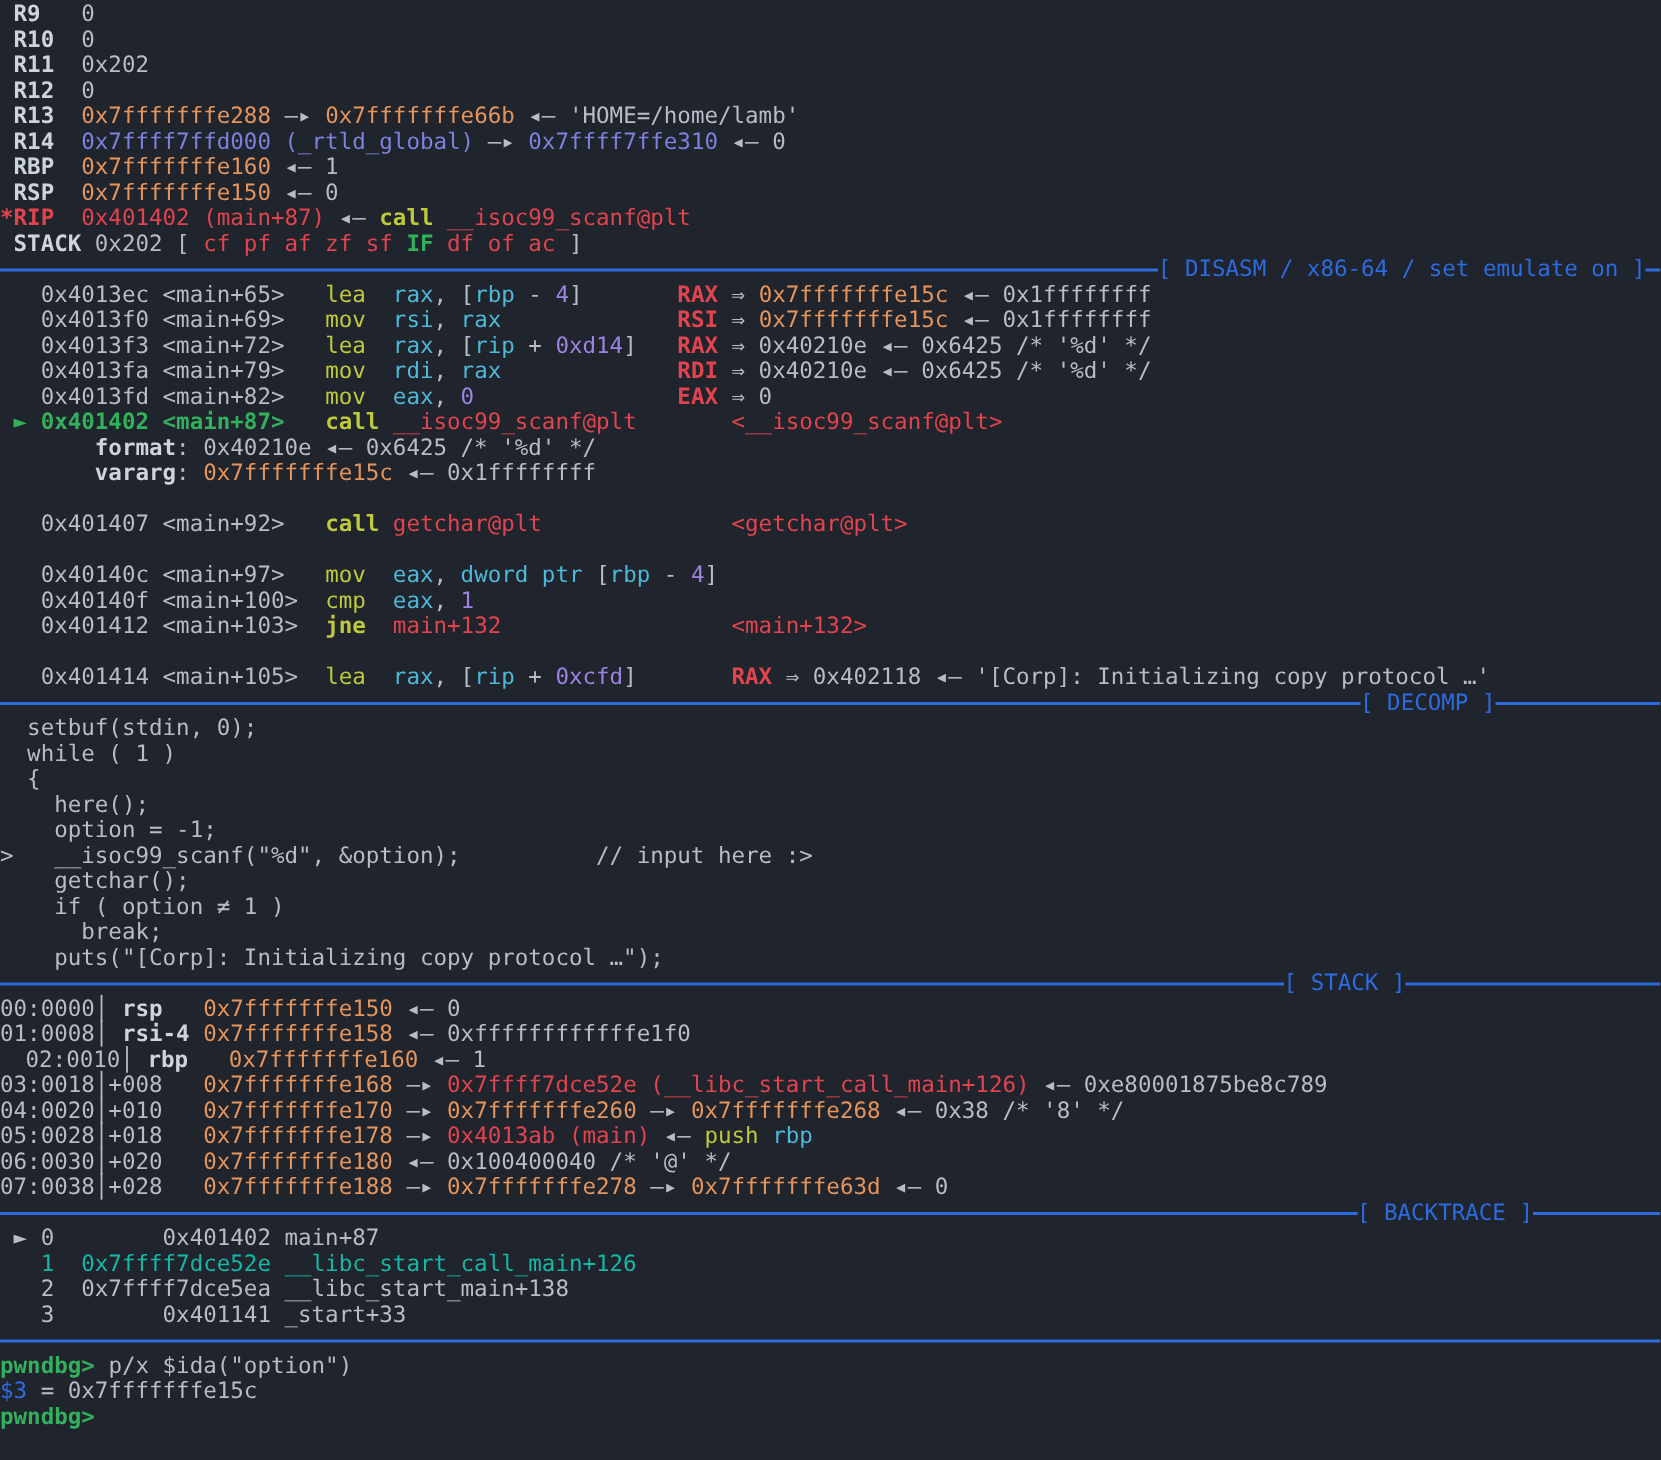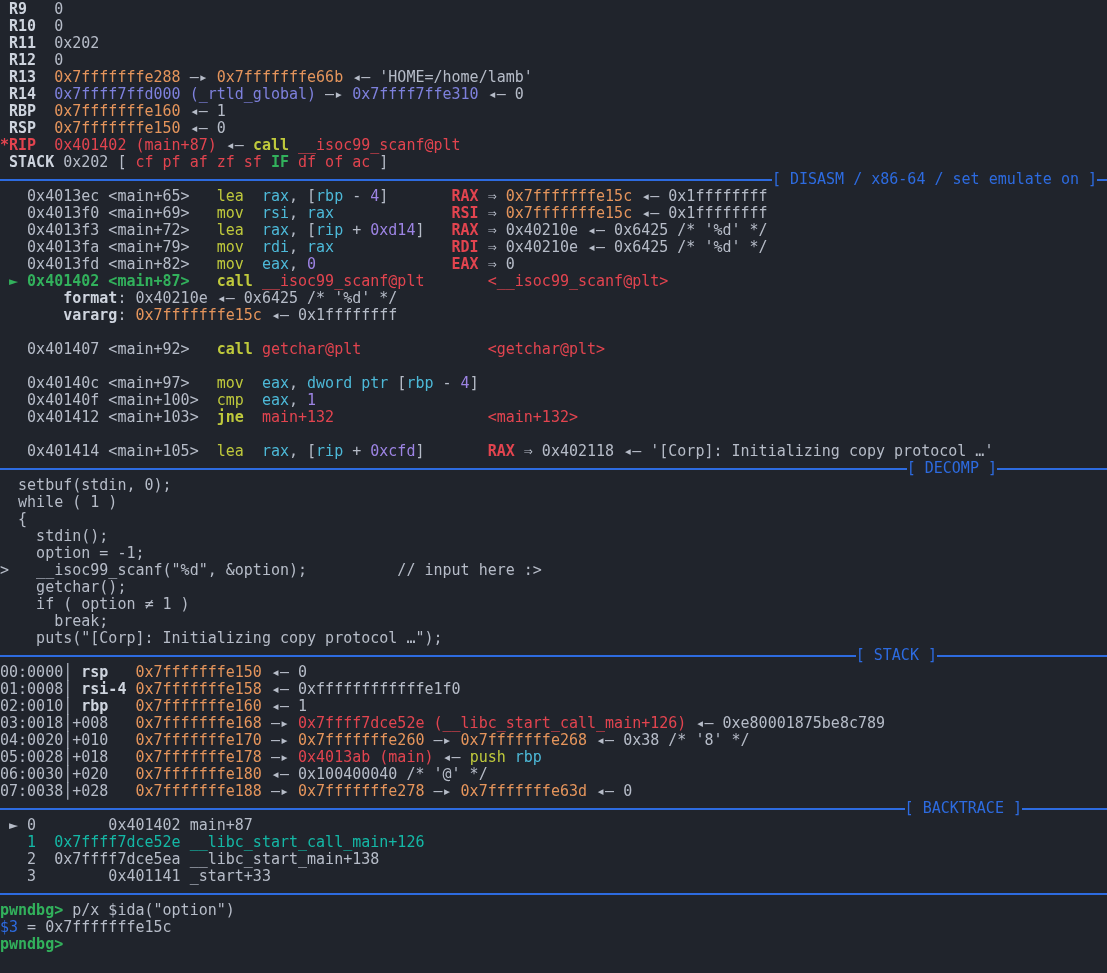--- a/index.html
+++ b/index.html
@@ -60,37 +60,37 @@
     </div>
     <div>
       <div class="hdr">
         <span class="rule lrule"></span>
         <span class="hdr-title" style="color: rgb(45, 107, 224);">[ DECOMP ]</span>
         <span class="rule rrule" style="width: 110px;"></span>
       </div>
       <div class="line"><span style="color: rgb(182, 188, 200);">  setbuf(stdin, 0);</span></div>
       <div class="line"><span style="color: rgb(182, 188, 200);">  while ( 1 )</span></div>
       <div class="line"><span style="color: rgb(182, 188, 200);">  {</span></div>
-      <div class="line"><span style="color: rgb(182, 188, 200);">    stdin();</span></div>
+      <div class="line"><span style="color: rgb(182, 188, 200);">    here();</span></div>
       <div class="line"><span style="color: rgb(182, 188, 200);">    option = -1;</span></div>
       <div class="line"><span style="color: rgb(182, 188, 200);">&gt;   __isoc99_scanf("%d", &amp;option);          // input here :&gt;</span></div>
       <div class="line"><span style="color: rgb(182, 188, 200);">    getchar();</span></div>
       <div class="line"><span style="color: rgb(182, 188, 200);">    if ( option ≠ 1 )</span></div>
       <div class="line"><span style="color: rgb(182, 188, 200);">      break;</span></div>
       <div class="line"><span style="color: rgb(182, 188, 200);">    puts("[Corp]: Initializing copy protocol …");</span></div>
     </div>
     <div>
       <div class="hdr">
         <span class="rule lrule"></span>
         <span class="hdr-title" style="color: rgb(45, 107, 224);">[ STACK ]</span>
         <span class="rule rrule" style="width: 170px;"></span>
       </div>
       <div class="line"><span style="color: rgb(182, 188, 200);">00:0000│ </span><span class="b" style="color: rgb(206, 212, 222);">rsp</span><span style="color: rgb(182, 188, 200);">   </span><span style="color: rgb(229, 149, 92);">0x7fffffffe150</span><span style="color: rgb(182, 188, 200);"> ◂— 0</span></div>
       <div class="line"><span style="color: rgb(182, 188, 200);">01:0008│ </span><span class="b" style="color: rgb(206, 212, 222);">rsi-4</span><span style="color: rgb(182, 188, 200);"> </span><span style="color: rgb(229, 149, 92);">0x7fffffffe158</span><span style="color: rgb(182, 188, 200);"> ◂— 0xffffffffffffe1f0</span></div>
-      <div class="line"><span style="color: rgb(182, 188, 200);">02:0010│ </span><span class="b" style="color: rgb(206, 212, 222);">rbp</span><span style="color: rgb(182, 188, 200);">   </span><span style="color: rgb(229, 149, 92);">0x7fffffffe160</span><span style="color: rgb(182, 188, 200);"> ◂— 1</span></div>
+      <div class="line"><span style="color: rgb(182, 188, 200); padding-left: 17px;">02:0010│ </span><span class="b" style="color: rgb(206, 212, 222);">rbp</span><span style="color: rgb(182, 188, 200);">   </span><span style="color: rgb(229, 149, 92);">0x7fffffffe160</span><span style="color: rgb(182, 188, 200);"> ◂— 1</span></div>
       <div class="line"><span style="color: rgb(182, 188, 200);">03:0018│+008   </span><span style="color: rgb(229, 149, 92);">0x7fffffffe168</span><span style="color: rgb(182, 188, 200);"> —▸ </span><span style="color: rgb(226, 68, 79);">0x7ffff7dce52e (__libc_start_call_main+126)</span><span style="color: rgb(182, 188, 200);"> ◂— 0xe80001875be8c789</span></div>
       <div class="line"><span style="color: rgb(182, 188, 200);">04:0020│+010   </span><span style="color: rgb(229, 149, 92);">0x7fffffffe170</span><span style="color: rgb(182, 188, 200);"> —▸ </span><span style="color: rgb(229, 149, 92);">0x7fffffffe260</span><span style="color: rgb(182, 188, 200);"> —▸ </span><span style="color: rgb(229, 149, 92);">0x7fffffffe268</span><span style="color: rgb(182, 188, 200);"> ◂— 0x38 /* '8' */</span></div>
       <div class="line"><span style="color: rgb(182, 188, 200);">05:0028│+018   </span><span style="color: rgb(229, 149, 92);">0x7fffffffe178</span><span style="color: rgb(182, 188, 200);"> —▸ </span><span style="color: rgb(226, 68, 79);">0x4013ab (main)</span><span style="color: rgb(182, 188, 200);"> ◂— </span><span style="color: rgb(191, 201, 60);">push</span><span style="color: rgb(182, 188, 200);"> </span><span style="color: rgb(77, 185, 216);">rbp</span></div>
       <div class="line"><span style="color: rgb(182, 188, 200);">06:0030│+020   </span><span style="color: rgb(229, 149, 92);">0x7fffffffe180</span><span style="color: rgb(182, 188, 200);"> ◂— 0x100400040 /* '@' */</span></div>
       <div class="line"><span style="color: rgb(182, 188, 200);">07:0038│+028   </span><span style="color: rgb(229, 149, 92);">0x7fffffffe188</span><span style="color: rgb(182, 188, 200);"> —▸ </span><span style="color: rgb(229, 149, 92);">0x7fffffffe278</span><span style="color: rgb(182, 188, 200);"> —▸ </span><span style="color: rgb(229, 149, 92);">0x7fffffffe63d</span><span style="color: rgb(182, 188, 200);"> ◂— 0</span></div>
     </div>
     <div>
       <div class="hdr">
         <span class="rule lrule"></span>
         <span class="hdr-title" style="color: rgb(45, 107, 224);">[ BACKTRACE ]</span>

